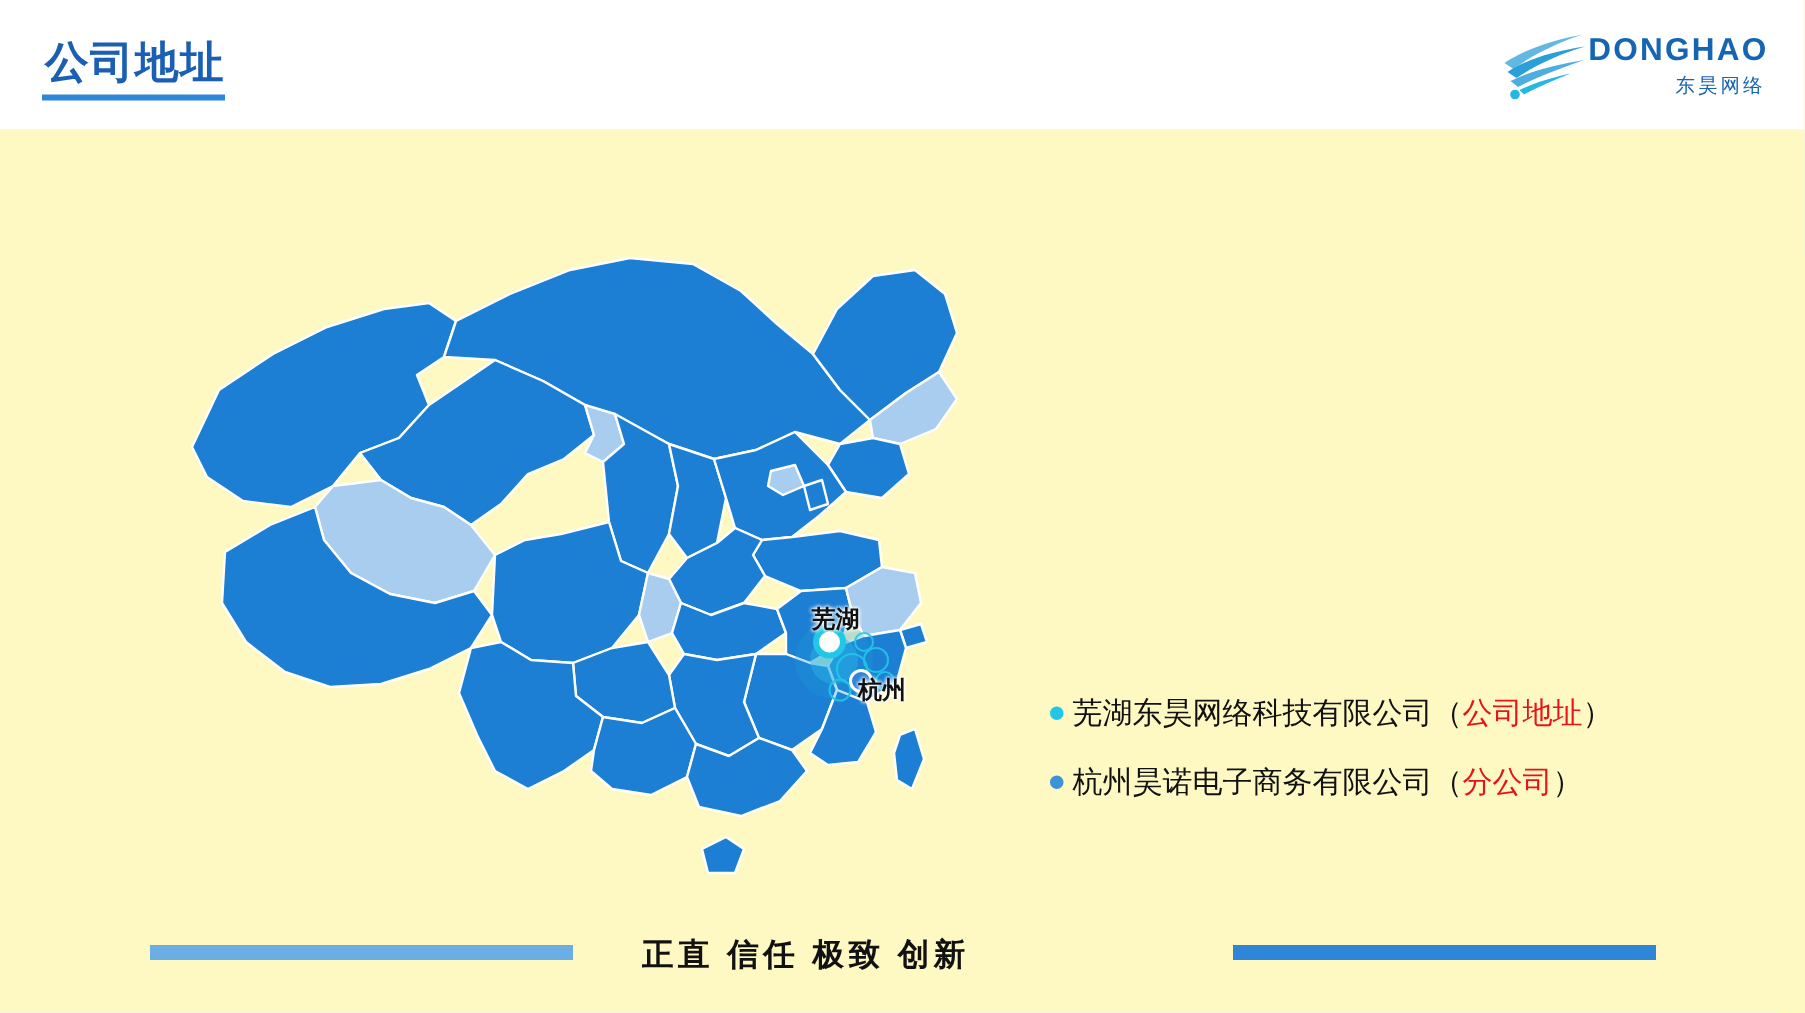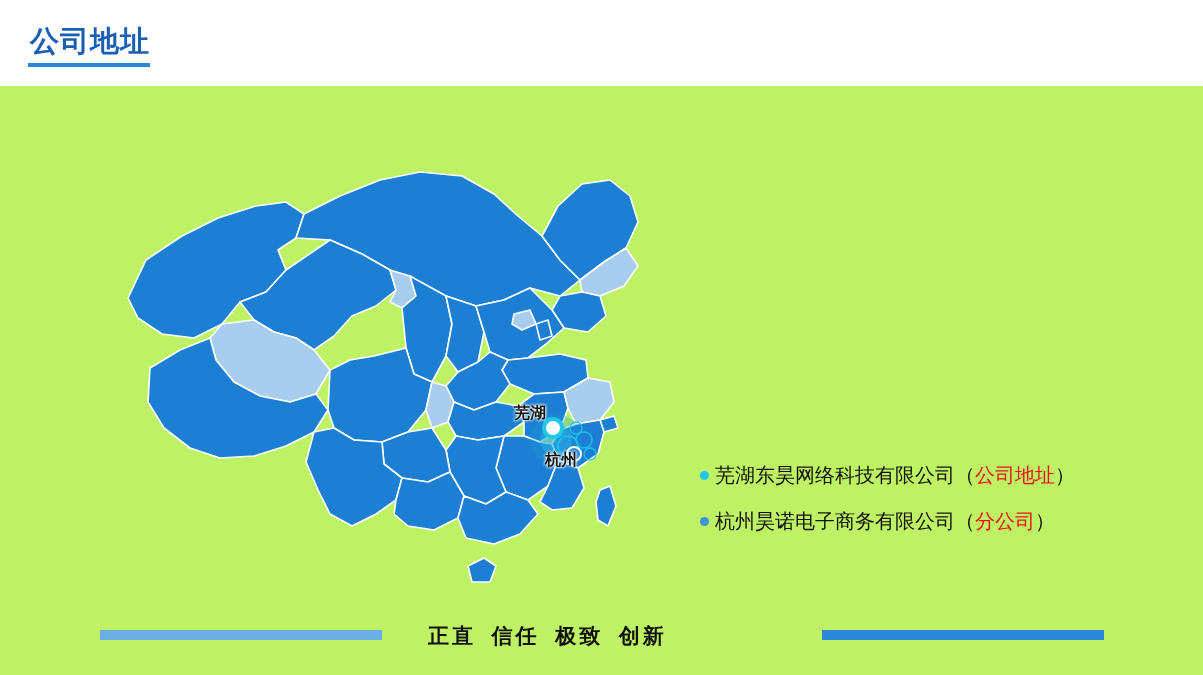--- a/index.html
+++ b/index.html
@@ -10,22 +10,21 @@
     width: 1203px;
     height: 675px;
     background: #e8f1fb;
     font-family: "Liberation Sans", sans-serif;
     overflow: hidden;
     position: relative;
   }
   .slide {
     position: absolute;
     inset: 0;
-    background: #bef264;
-    font-family: Liberation Mono, monospace;
+    background: #fef9c3;
   }
   
   .header {
     position: absolute;
     left: 0; top: 0;
     width: 1203px;
     height: 86px;
     background: #ffffff;
   }
   .header-title {
@@ -85,20 +84,21 @@
     height: 490px;
   }
   .map-area svg { display: block; }
   .city-label {
     position: absolute;
     font-size: 16px;
     font-weight: bold;
     color: #111111;
     text-shadow: 0 0 3px #ffffff, 0 0 3px #ffffff, 0 0 2px #ffffff;
     white-space: nowrap;
+    margin-left: 27px;
   }
   .city-wuhu { left: 424px; top: 293px; }
   .city-hangzhou { left: 455px; top: 340px; }
 
   
   .legend {
     position: absolute;
     left: 700px;
     top: 462px;
     width: 470px;
@@ -154,20 +154,35 @@
 </style>
 </head>
 <body>
 
 <div class="slide">
 
   <div class="header">
     <div class="header-title">公司地址</div>
     <div class="header-underline"></div>
 
+    <div class="logo-wrap">
+      <svg class="logo-mark" viewBox="0 0 62 50">
+        <g fill="#1f9ad6">
+          <path d="M4 30 C16 22 34 16 56 13 C38 18 22 26 10 34 Z" opacity="0.95"></path>
+          <path d="M6 36 C18 30 36 25 55 22 C38 28 22 34 11 40 Z" opacity="0.8"></path>
+          <path d="M2 24 C14 16 32 9 54 5 C36 11 20 19 8 28 Z" opacity="0.7"></path>
+        </g>
+        <g fill="#23b7e5">
+          <path d="M12 42 C20 38 32 34 46 31 C34 36 22 41 15 45 Z"></path>
+          <circle cx="9" cy="45" r="3.2"></circle>
+        </g>
+      </svg>
+      <div class="logo-text-en">DONGHAO</div>
+      <div class="logo-text-cn">东昊网络</div>
+    </div>
   </div>
 
   <div class="map-area">
     <svg width="620" height="490" viewBox="0 0 620 490">
       <g stroke="#ffffff" stroke-width="1.6" stroke-linejoin="round">
 
         <path d="M38 188 L56 150 L92 126 L128 108 L166 96 L196 92 L214 104 L206 128 L188 140 L196 160 L176 182 L150 192 L132 214 L104 228 L72 224 L48 208 Z" fill="#1c7fd4"></path>
 
         <path d="M214 104 L250 86 L290 70 L330 62 L372 66 L404 84 L428 106 L452 126 L470 150 L490 170 L470 186 L440 178 L414 190 L386 196 L356 186 L330 172 L300 160 L272 144 L240 130 L206 128 Z" fill="#1c7fd4"></path>
 

